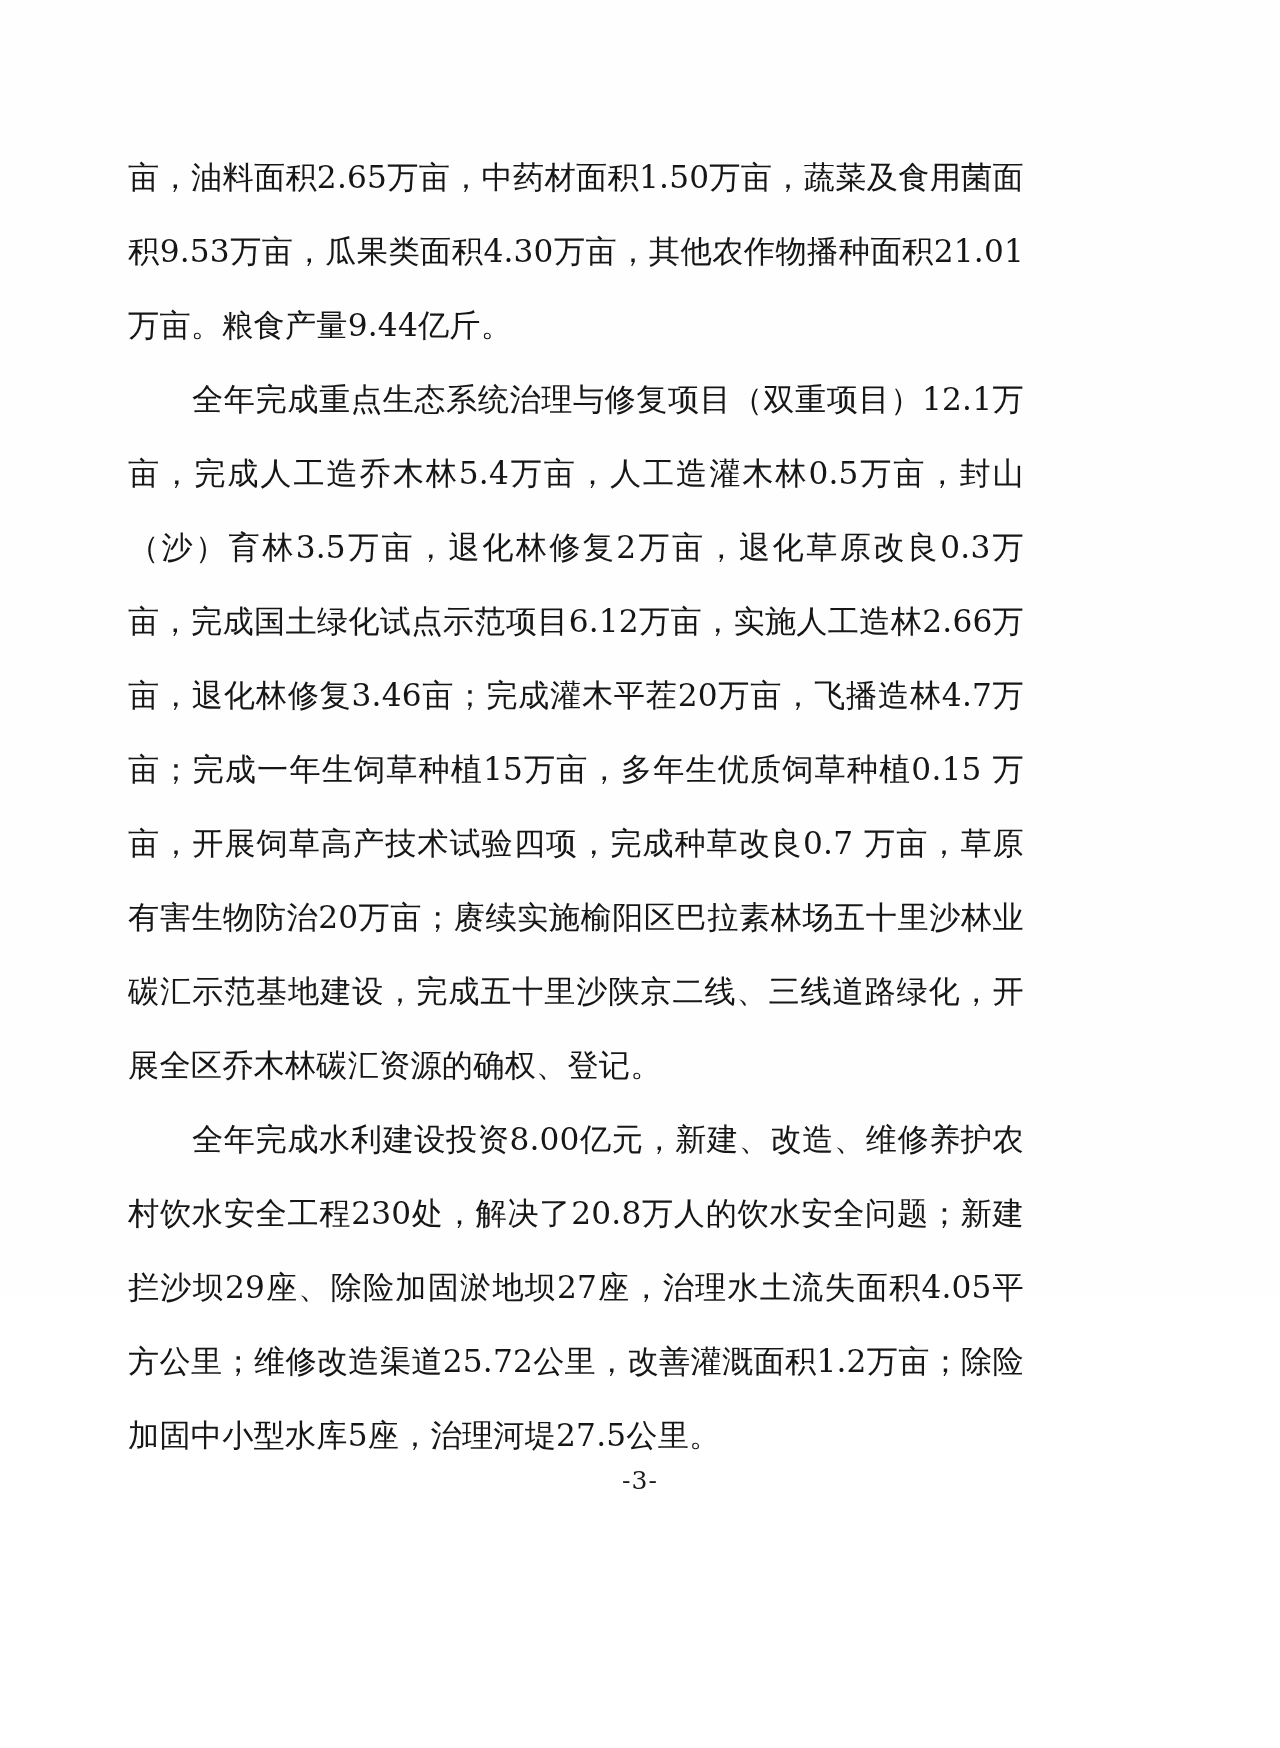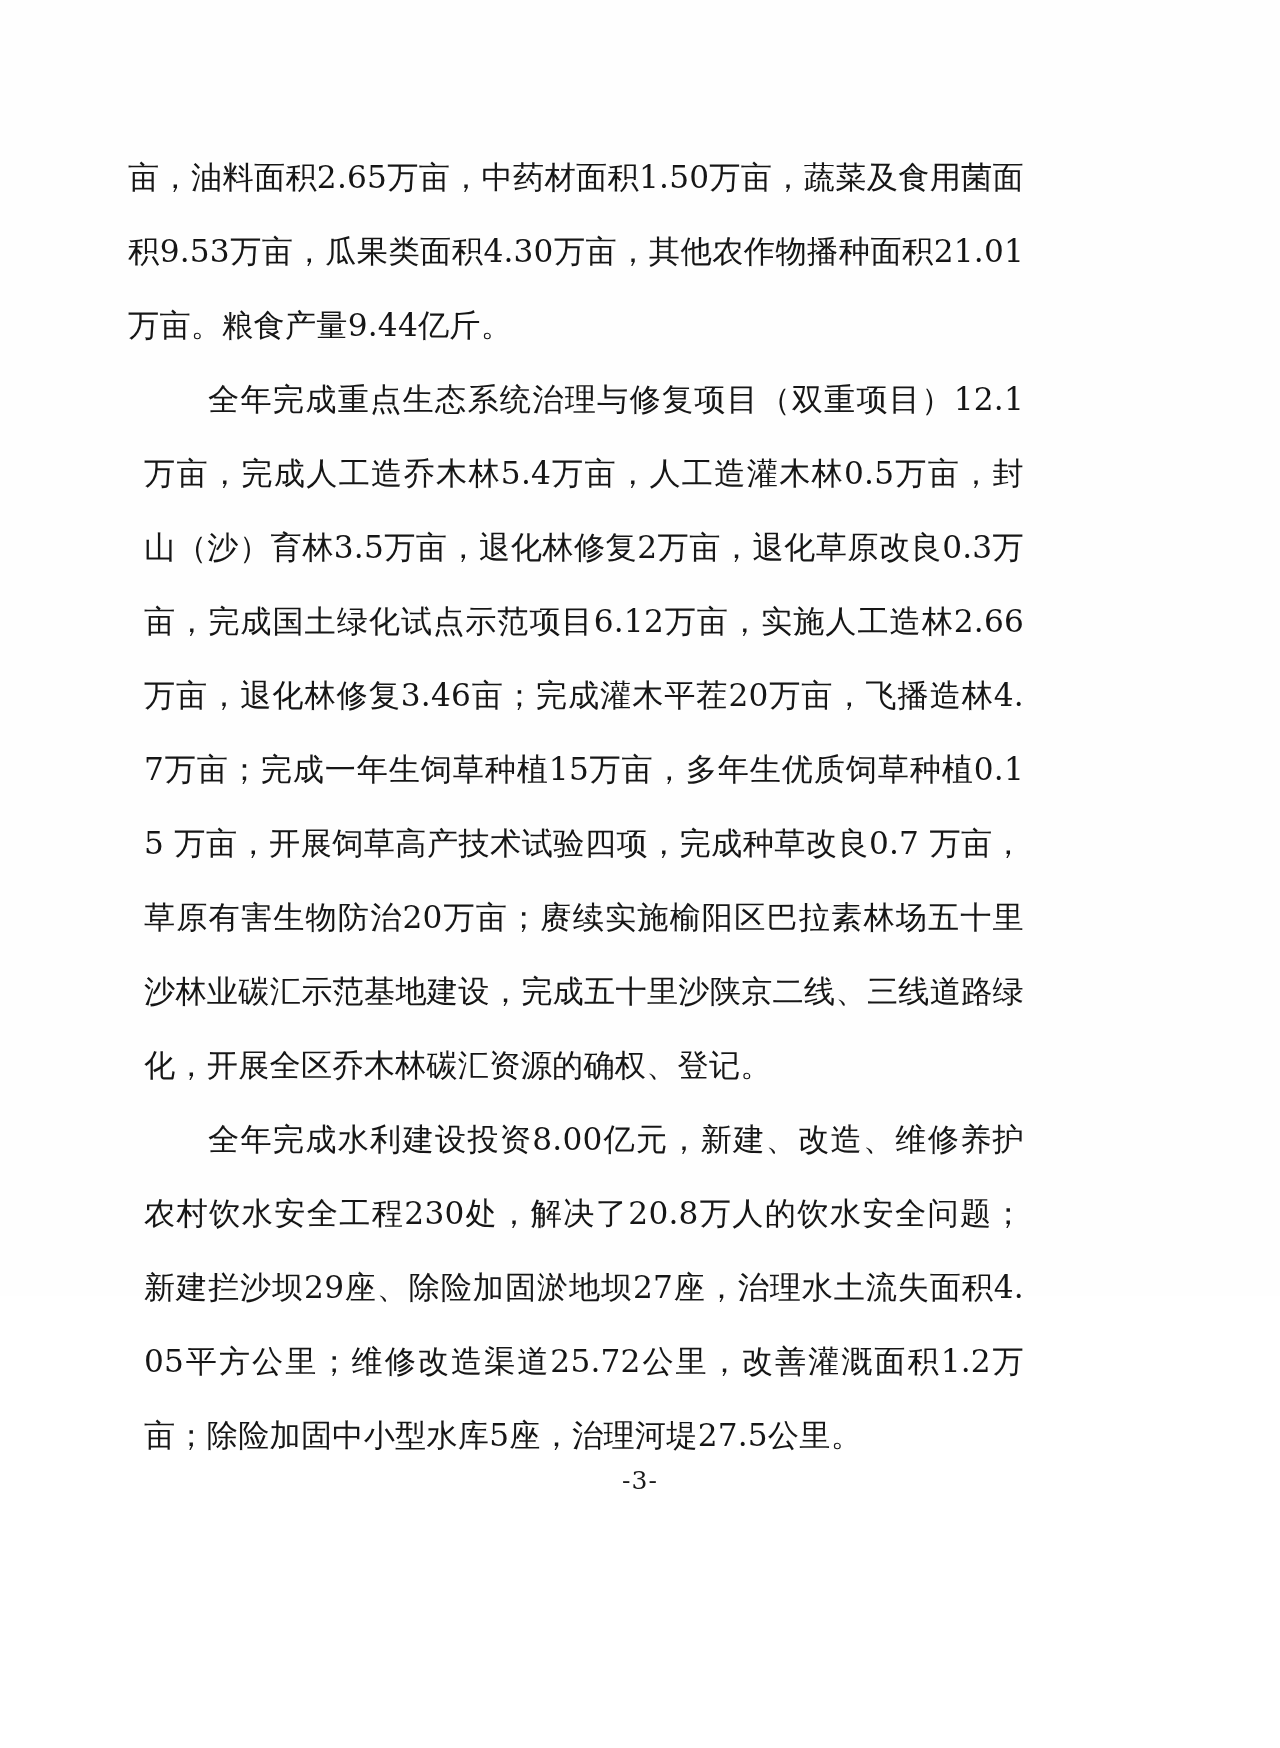--- a/index.html
+++ b/index.html
@@ -42,21 +42,20 @@
     text-justify: inter-character;
     letter-spacing: 0.2px;
     margin: 0;
     color: #161616;
     font-weight: 400;
     text-indent: 0;
     word-break: break-all;
   }
   .para.indent {
     text-indent: 64px;
-    margin-left: 16px;
   }
 
   .page-number {
     position: absolute;
     left: 0;
     top: 1466px;
     width: 1280px;
     text-align: center;
     font-family: "DejaVu Serif", "Liberation Serif", serif;
     font-size: 25px;

